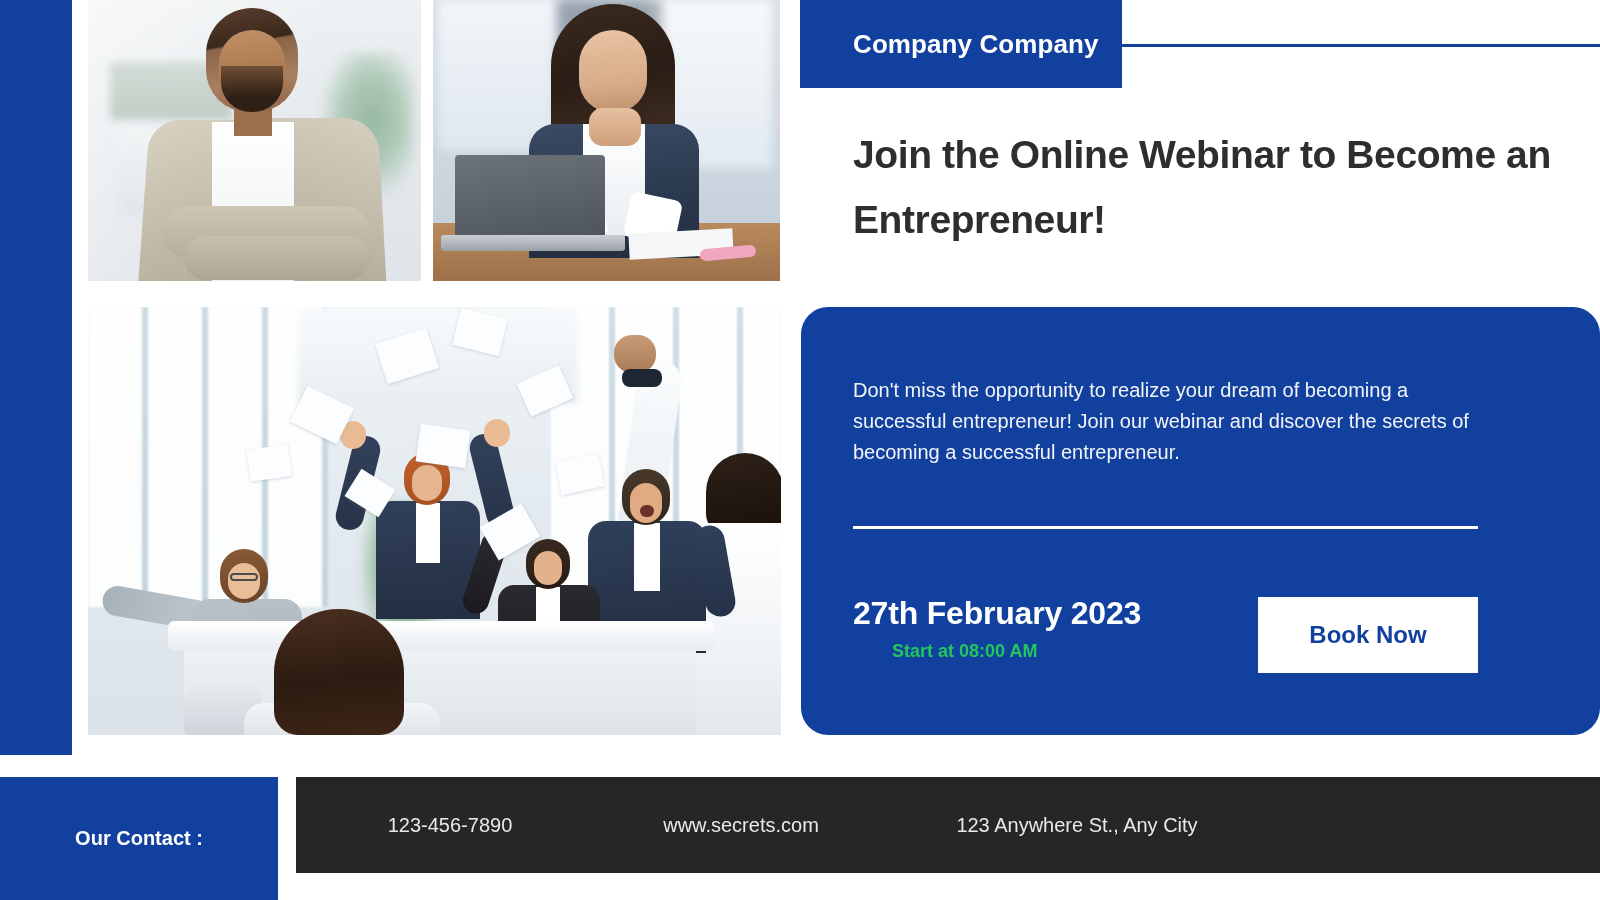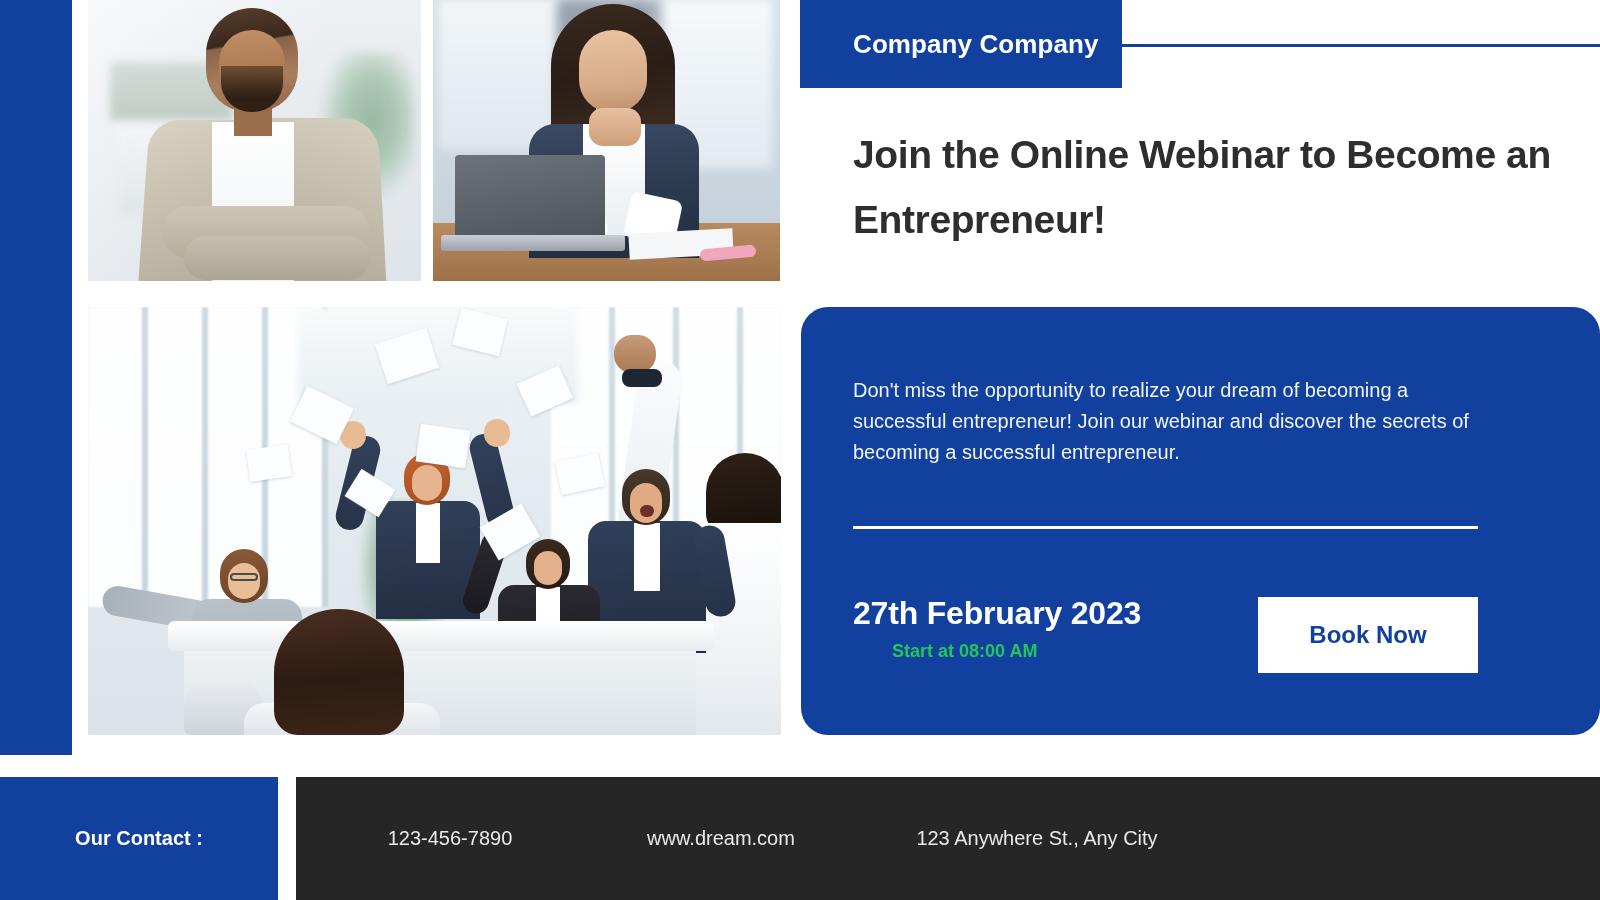--- a/index.html
+++ b/index.html
@@ -414,24 +414,25 @@
   }
   .footer-label {
     color:#ffffff;
     font-size:20px;
     font-weight:700;
     text-align:center;
   }
   .footer-bar {
     position:absolute;
     left:296px; top:777px;
-    width:1304px; height:123px;
+    width:1304px; height:96px;
     background:#262626;
     display:flex;
     align-items:center;
+    gap:20px;
   }
   .footer-item {
     color:#e9e9e9;
     font-size:20px;
     font-weight:400;
     white-space:nowrap;
     text-align:center;
   }
   .fi-0 { margin-left:34px; width:240px; }
   .fi-1 { margin-left:10px; width:280px; }
@@ -552,17 +553,17 @@
     <div class="date">27th February 2023</div>
     <div class="time">Start at 08:00 AM</div>
     <button class="book-btn">Book Now</button>
   </div>
 
   <div class="footer-label-box">
     <span class="footer-label">Our Contact :</span>
   </div>
   <div class="footer-bar">
     <span class="footer-item fi-0">123-456-7890</span>
-    <span class="footer-item fi-2">www.dream.com</span>
+    <span class="footer-item fi-2">www.secrets.com</span>
     <span class="footer-item fi-3">123 Anywhere St., Any City</span>
   </div>
 
 </div>
 
 </body></html>

